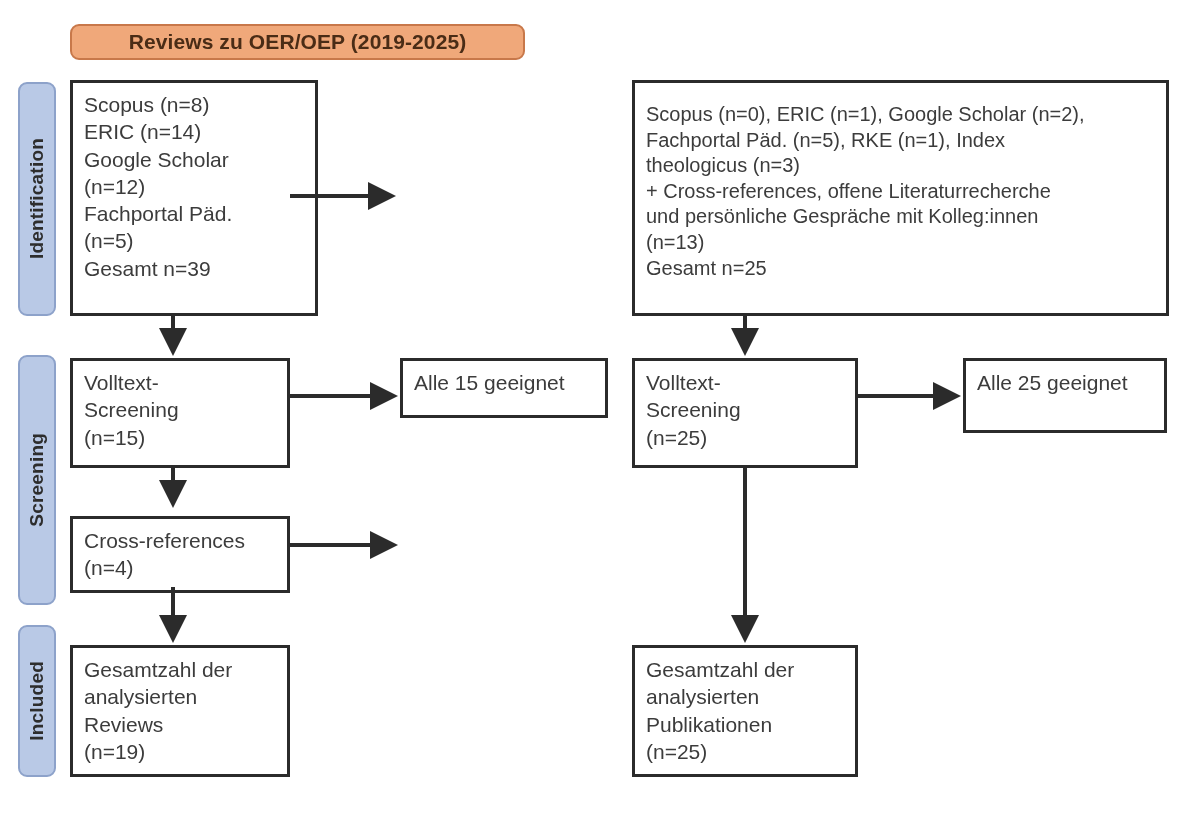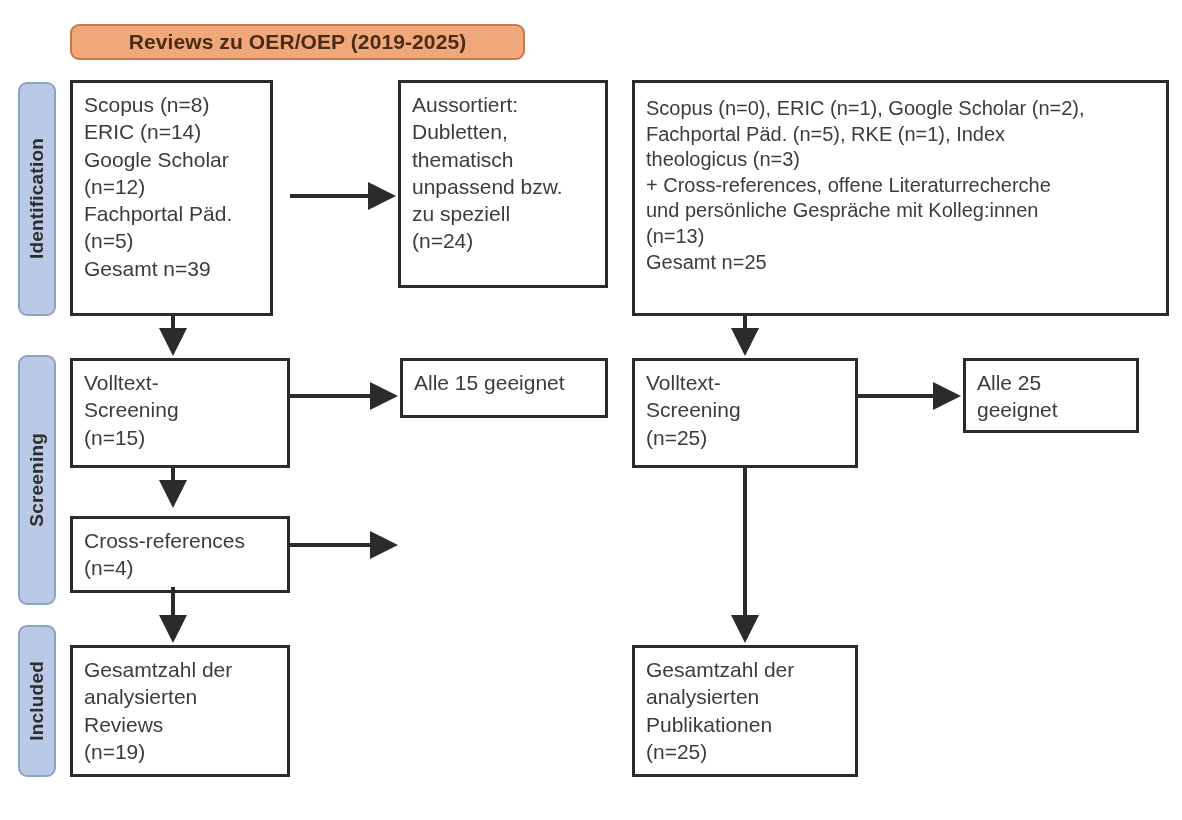--- a/index.html
+++ b/index.html
@@ -69,21 +69,21 @@
     padding: 8px 10px 6px 11px;
     font-size: 21px;
     line-height: 1.30;
     color: #3c3c3c;
     white-space: pre-line;
     overflow: hidden;
   }
   .node.dense {
     font-size: 20px;
     line-height: 1.28;
-    padding-top: 13px;
+    padding-top: 19px;
   }
 
   
   #connectors {
     position: absolute;
     left: 0; top: 0;
     width: 1182px;
     height: 820px;
     pointer-events: none;
   }
@@ -103,34 +103,28 @@
   </div>
 
   <div class="stage-label" style="left:18px; top:355px; width:38px; height:250px;">
     <span>Screening</span>
   </div>
 
   <div class="stage-label" style="left:18px; top:625px; width:38px; height:152px;">
     <span>Included</span>
   </div>
 
-  <div class="node" style="left:70px; top:80px; width:203px; height:236px;">Scopus (n=8)
+  <div class="node" style="left:70px; top:80px; width:248px; height:236px;">Scopus (n=8)
 ERIC (n=14)
 Google Scholar
 (n=12)
 Fachportal Päd.
 (n=5)
 Gesamt n=39</div>
 
-  <div class="node" style="left:398px; top:80px; width:210px; height:208px;">Aussortiert:
-Dubletten,
-thematisch
-unpassend bzw.
-zu speziell
-(n=24)</div>
 
   <div class="node" style="left:70px; top:358px; width:220px; height:110px;">Volltext-
 Screening
 (n=15)</div>
 
   <div class="node" style="left:400px; top:358px; width:208px; height:60px;">Alle 15 geeignet</div>
 
   <div class="node" style="left:70px; top:510px; width:220px; height:77px;margin-top:6px;">Cross-references
 (n=4)</div>
 
@@ -145,21 +139,21 @@
 theologicus (n=3)
 + Cross-references, offene Literaturrecherche
 und persönliche Gespräche mit Kolleg:innen
 (n=13)
 Gesamt n=25</div>
 
   <div class="node" style="left:632px; top:358px; width:226px; height:110px;">Volltext-
 Screening
 (n=25)</div>
 
-  <div class="node" style="left:963px; top:358px; width:176px; height:75px;">Alle 25 geeignet</div>
+  <div class="node" style="left:963px; top:358px; width:204px; height:75px;">Alle 25 geeignet</div>
 
   <div class="node" style="left:632px; top:645px; width:226px; height:132px;">Gesamtzahl der
 analysierten
 Publikationen
 (n=25)</div>
 
   <svg id="connectors" viewBox="0 0 1182 820" xmlns="http://www.w3.org/2000/svg">
     <defs>
       <marker id="arrowhead" markerWidth="7" markerHeight="7" refX="6" refY="3.5" orient="auto" markerUnits="strokeWidth">
         <path d="M0,0 L7,3.5 L0,7 z" fill="#2b2b2b"></path>

